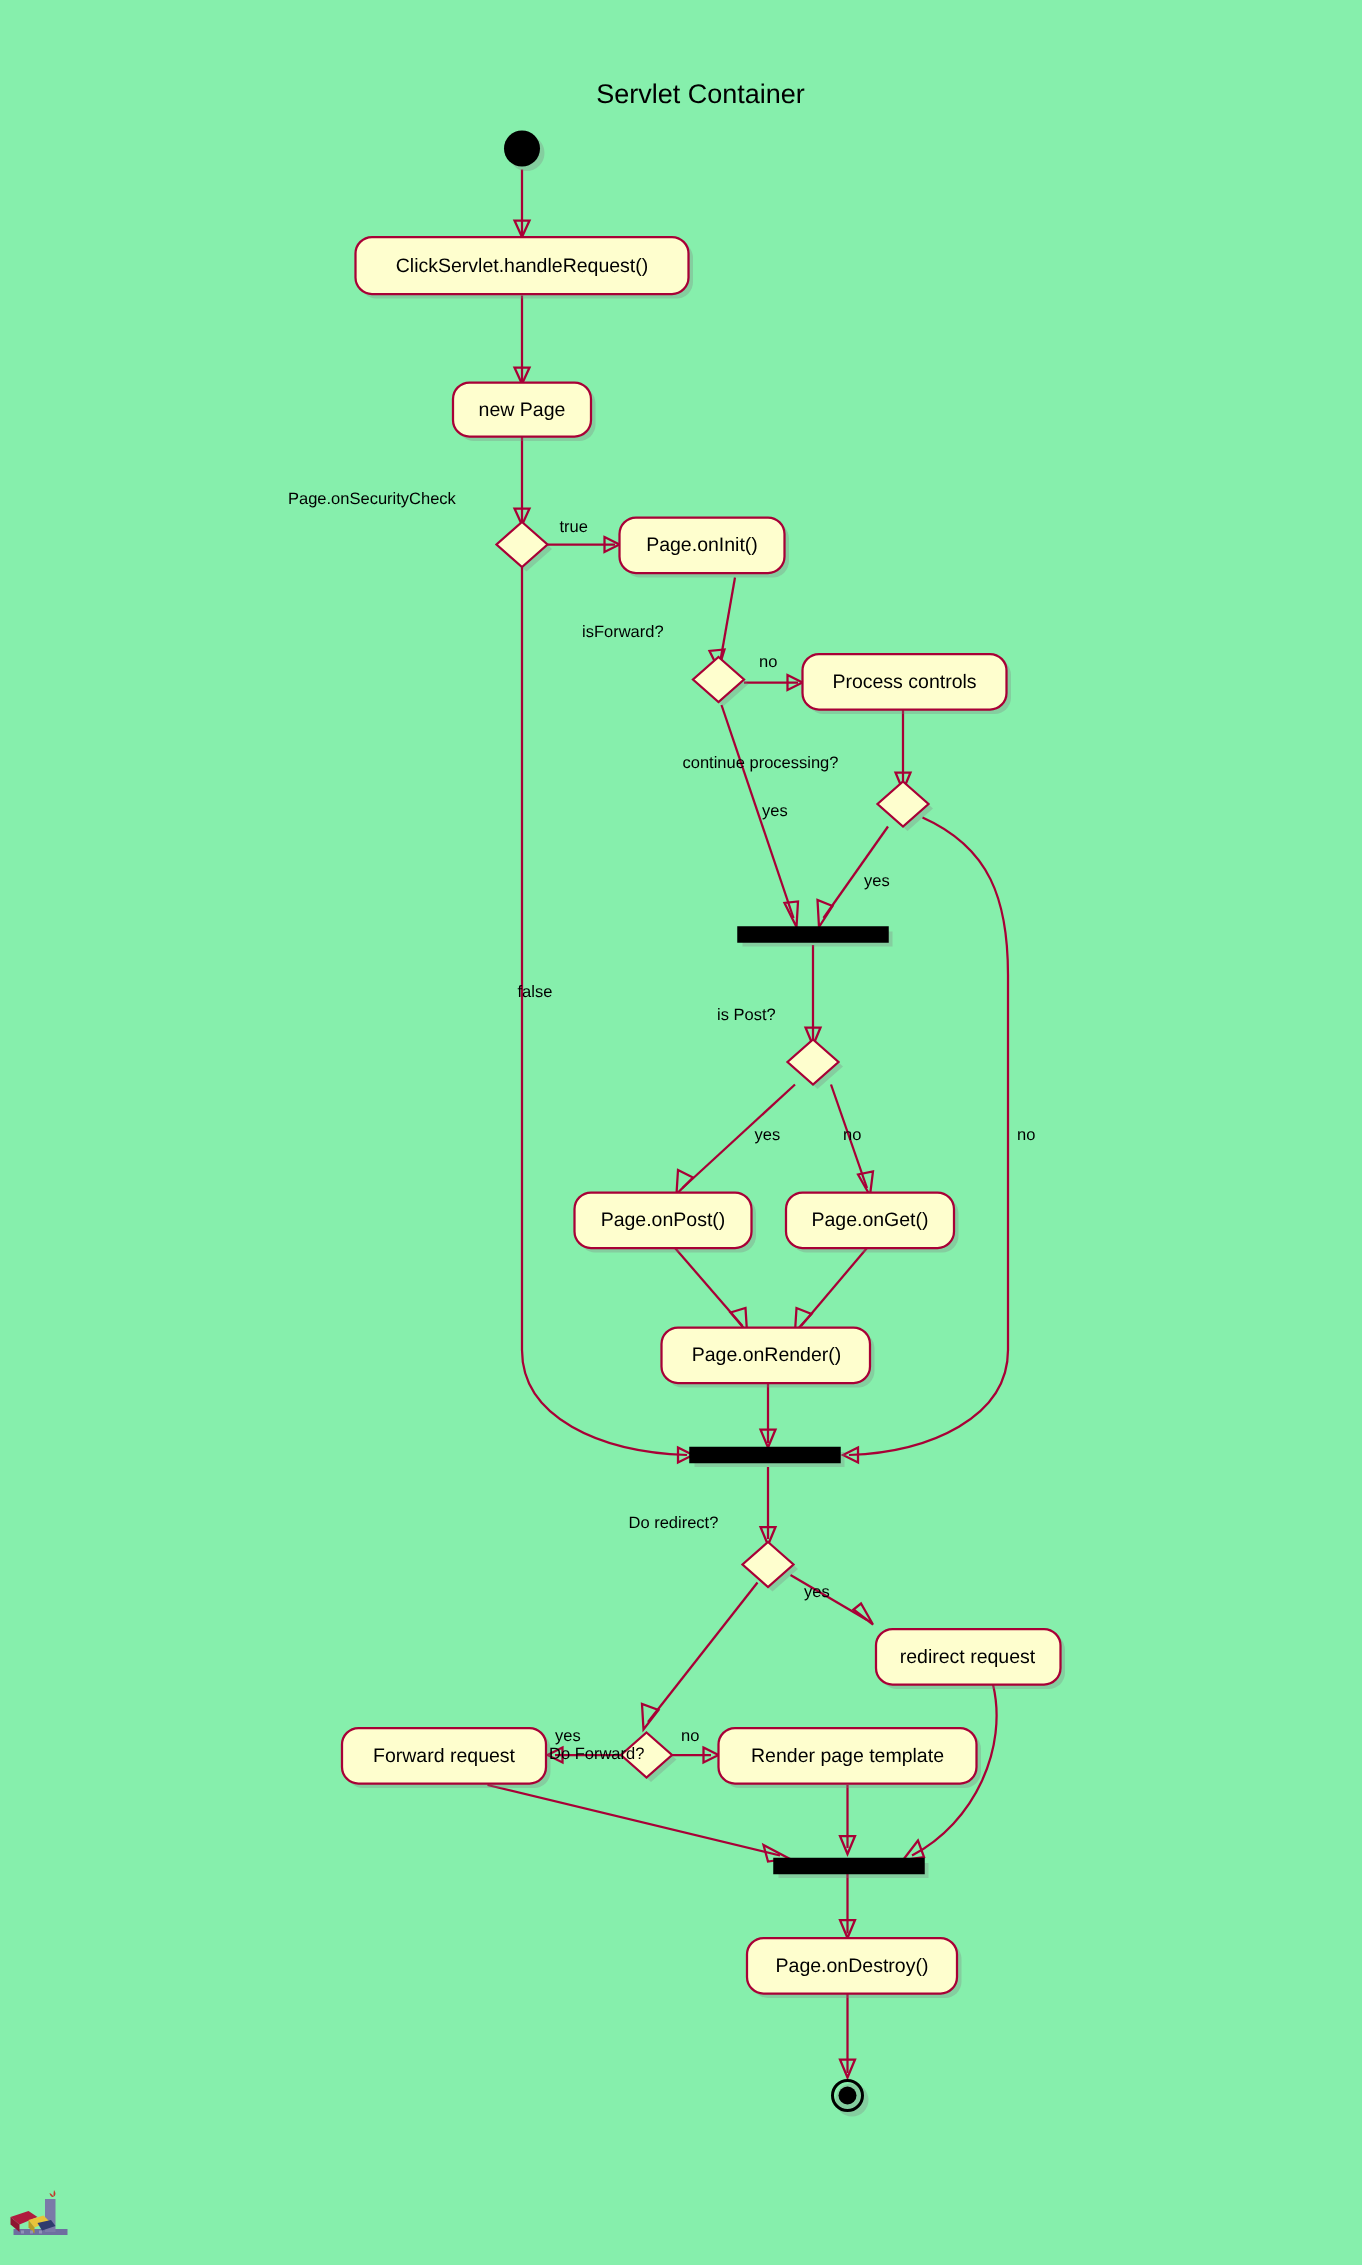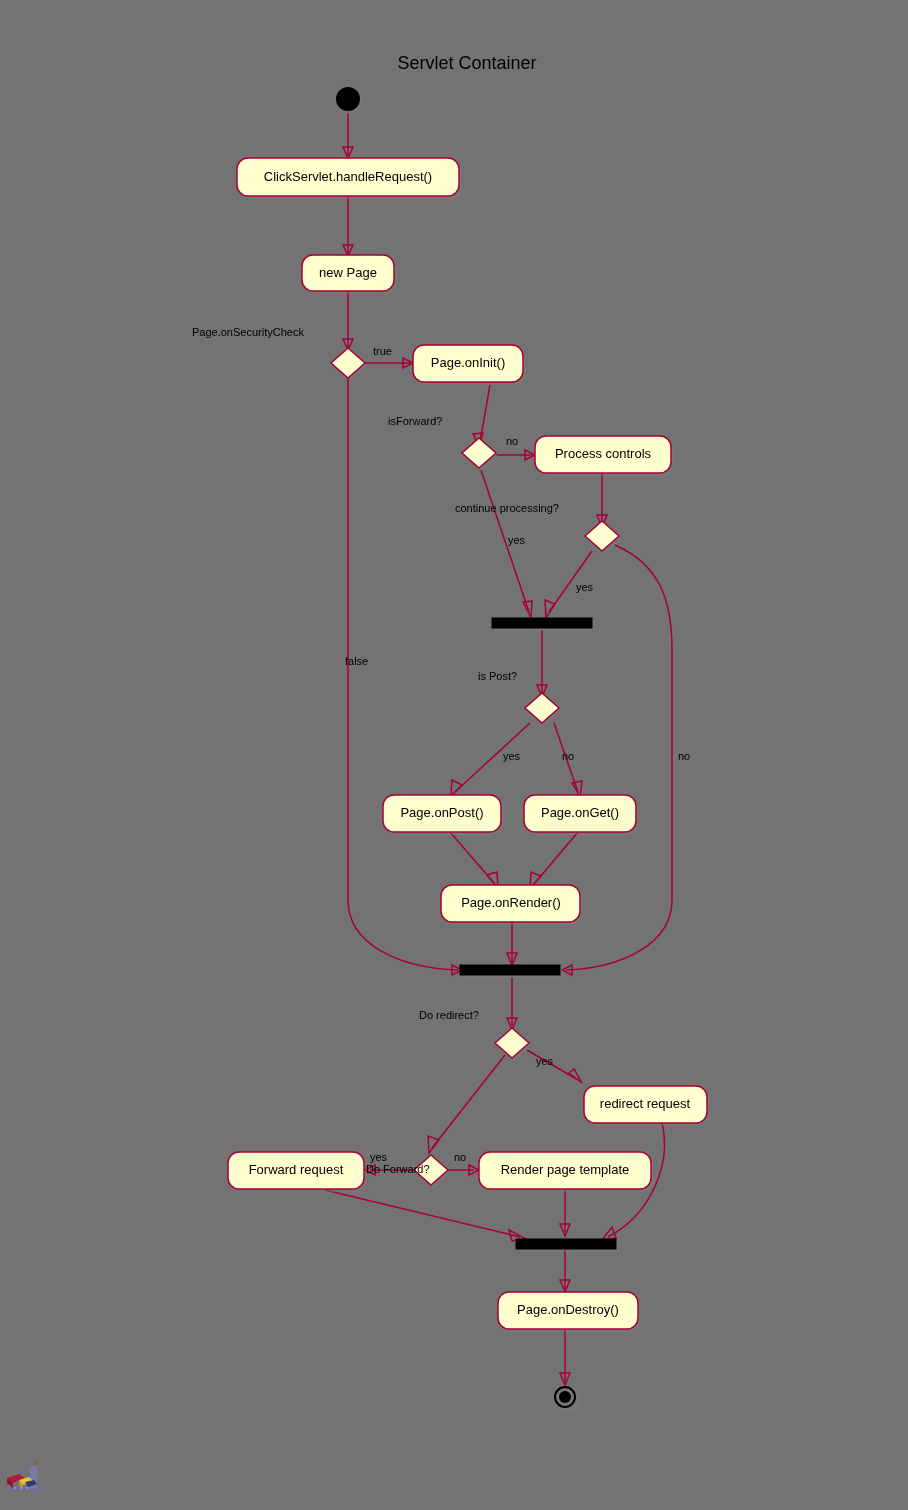--- a/index.html
+++ b/index.html
@@ -10,21 +10,21 @@
   body {
     width: 908px;
     height: 1510px;
     overflow: hidden;
     font-family: "Liberation Sans", sans-serif;
   }
   #diagram-root {
     position: relative;
     width: 908px;
     height: 1510px;
-    background: #737373;
+    background: #86efac;
   }
   svg#uml-canvas {
     display: block;
     width: 908px;
     height: 1510px;
   }
   .node-label {
     font-family: "Liberation Sans", sans-serif;
     font-size: 13px;
     fill: #000000;

